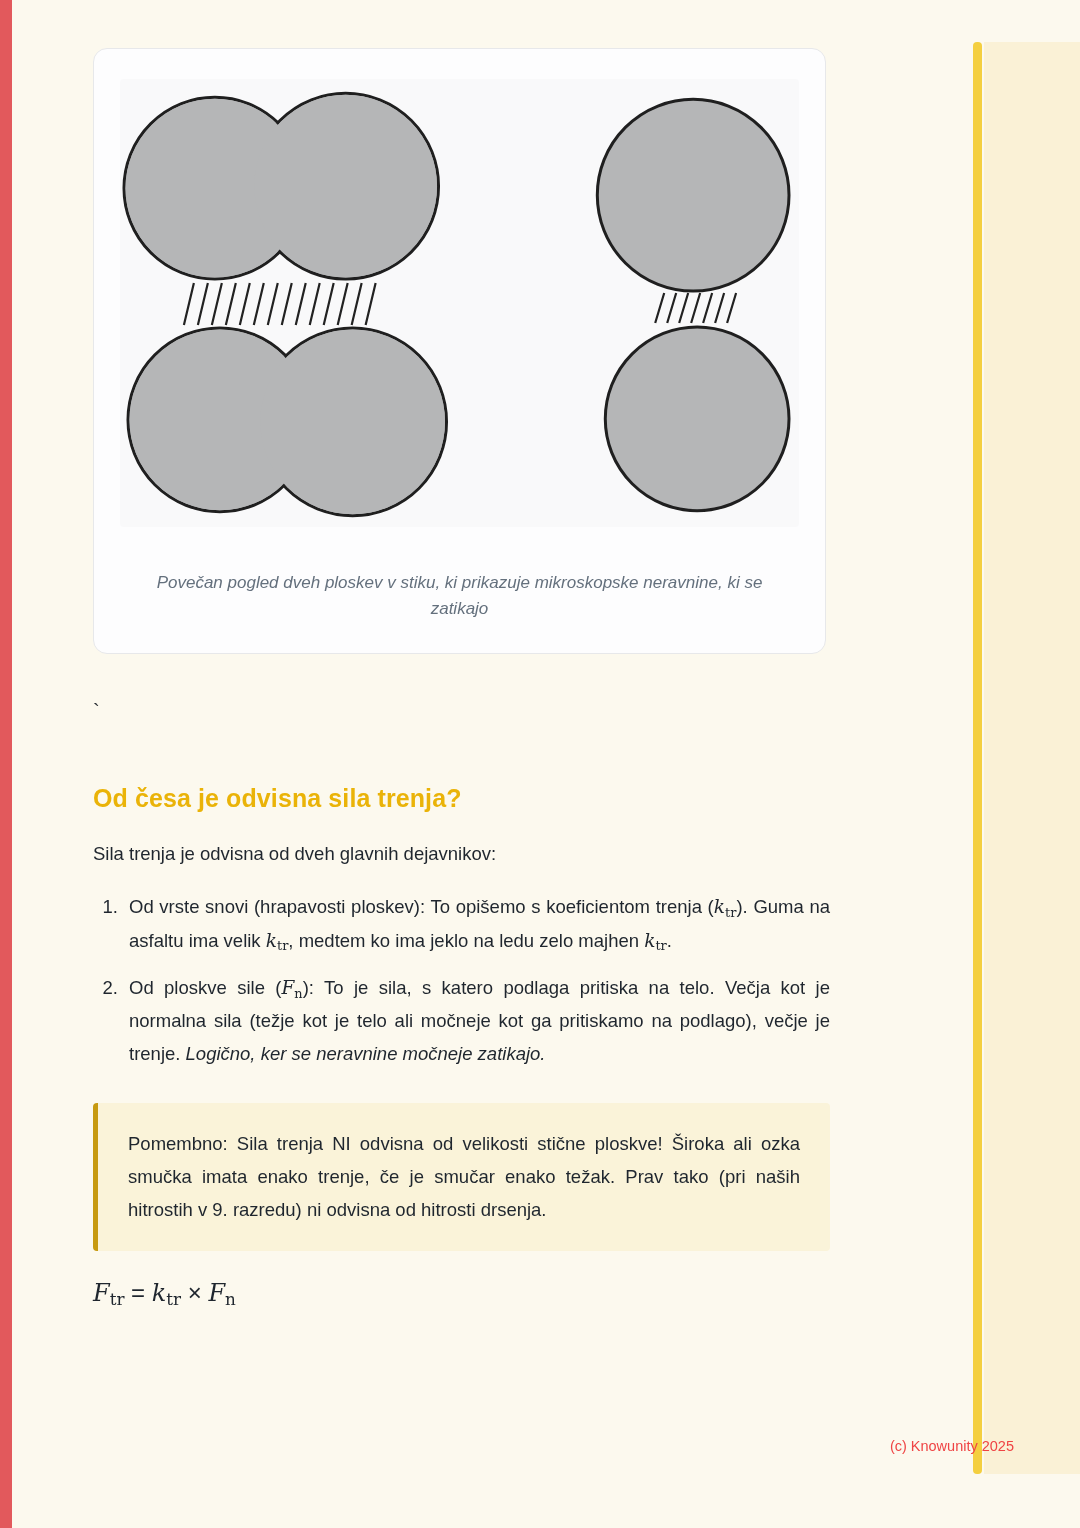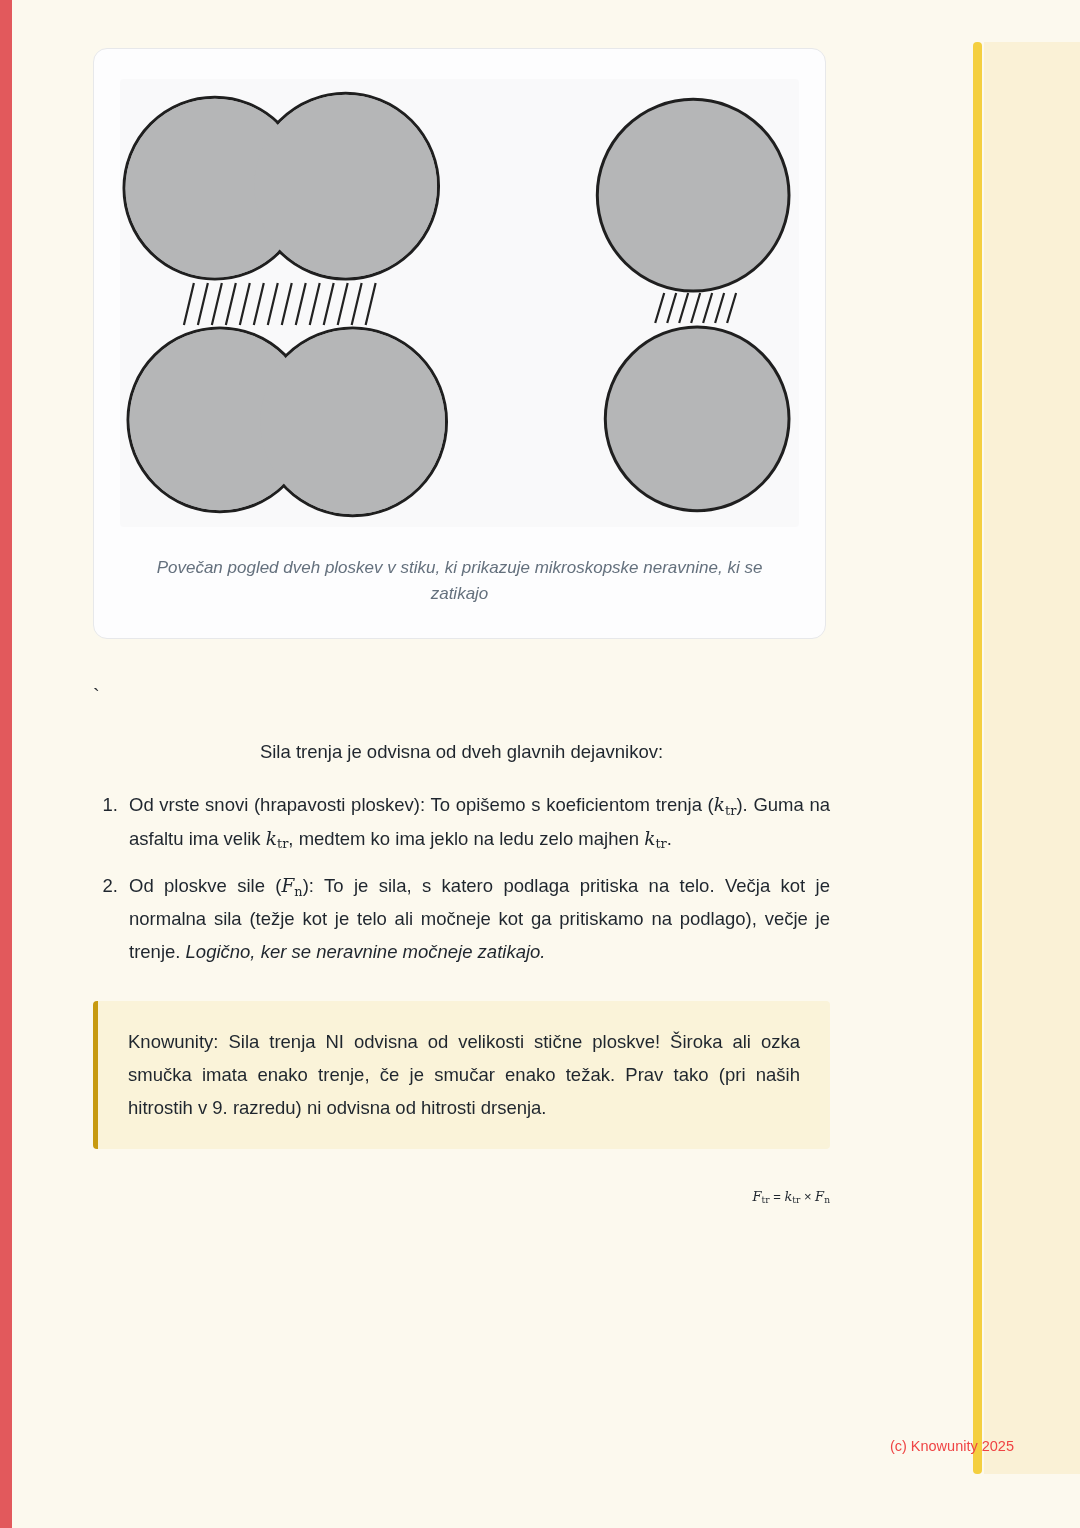--- a/index.html
+++ b/index.html
@@ -44,21 +44,21 @@
   }
   .figure-image {
     height: 448px;
     background: #f9f9fa;
     border-radius: 4px;
     display: flex;
     align-items: center;
     justify-content: center;
   }
   .figure-caption {
-    margin: 28px auto 0;
+    margin: 43px auto 0;
     max-width: 660px;
     text-align: center;
     font-style: italic;
     color: #64707d;
     font-size: 17px;
     line-height: 1.55;
   }
   .stray-char {
     margin-top: 46px;
     font-size: 20px;
@@ -70,21 +70,20 @@
     font-size: 25px;
     font-weight: 700;
     color: #eab308;
     letter-spacing: 0.1px;
   }
   h2.section-heading.second { margin-top: 40px; }
   p.body-par {
     margin: 26px 0 0;
     font-size: 18.5px;
     line-height: 1.6;
-    text-align: center;
   }
   ol.dep-list {
     margin: 22px 0 0;
     padding-left: 30px;
     font-size: 18.5px;
     line-height: 1.8;
   }
   ol.dep-list li {
     padding-left: 6px;
     margin-bottom: 14px;
@@ -94,23 +93,23 @@
     margin-top: 32px;
     background: #faf3d9;
     border-left: 5px solid #c79a10;
     border-radius: 4px;
     padding: 24px 30px;
     font-size: 18.5px;
     line-height: 1.8;
     text-align: justify;
   }
   .formula {
-    margin-top: 40px;
-    text-align: right;
-    font-size: 13px;
+    margin-top: 28px;
+    text-align: left;
+    font-size: 24px;
   }
   .footer-credit {
     position: absolute;
     top: 1438px;
     right: 66px;
     font-size: 14.5px;
     color: #ef4444;
     z-index: 3;
   }
   .b { font-weight: 400; }
@@ -166,34 +165,35 @@
         <circle cx="578" cy="336" r="92" fill="#b5b6b7" stroke="#1f1f1f" stroke-width="3"></circle>
 
         <path fill="none" stroke="#222" stroke-width="2.2" d="M536 240 l9 -30 m3 30 l9 -30 m3 30 l9 -30 m3 30 l9 -30 m3 30 l9 -30 m3 30 l9 -30 m3 30 l9 -30"></path>
       </svg>
     </div>
     <div class="figure-caption">Povečan pogled dveh ploskev v stiku, ki prikazuje mikroskopske neravnine, ki se zatikajo</div>
   </div>
 
   <div class="stray-char">`</div>
 
+  <h2 class="section-heading">Od česa je odvisna sila trenja?</h2>
 
   <p class="body-par">Sila trenja je odvisna od dveh glavnih dejavnikov:</p>
 
   <ol class="dep-list">
     <li>
       <span class="math"><span class="b">Od vrste snovi (hrapavosti ploskev): </span><span>To opišemo s </span><span class="b">koeficientom trenja (</span><span><span class="math-var">k</span><sub>tr</sub></span><span class="b">)</span><span>. Guma na asfaltu ima velik </span><span><span class="math-var">k</span><sub>tr</sub></span><span>, medtem ko ima jeklo na ledu zelo majhen </span><span><span class="math-var">k</span><sub>tr</sub></span><span>.</span></span>
     </li>
     <li>
       <span class="math"><span class="b">Od ploskve sile (</span><span><span class="math-var">F</span><sub>n</sub></span><span class="b">):</span><span> To je sila, s katero podlaga pritiska na telo. Večja kot je normalna sila (težje kot je telo ali močneje kot ga pritiskamo na podlago), večje je trenje. </span><span class="i">Logično, ker se neravnine močneje zatikajo.</span></span>
     </li>
   </ol>
 
   <div class="callout">
-    <span class="math"><span class="b">Knowunity</span><span>: Sila trenja </span><span class="b">NI</span><span> odvisna od velikosti stične ploskve! Široka ali ozka smučka imata enako trenje, če je smučar enako težak. Prav tako (pri naših hitrostih v 9. razredu) ni odvisna od hitrosti drsenja.</span></span>
+    <span class="math"><span class="b">Pomembno</span><span>: Sila trenja </span><span class="b">NI</span><span> odvisna od velikosti stične ploskve! Široka ali ozka smučka imata enako trenje, če je smučar enako težak. Prav tako (pri naših hitrostih v 9. razredu) ni odvisna od hitrosti drsenja.</span></span>
   </div>
 
 
 
   <div class="formula math"><span><span class="math-var">F</span><sub>tr</sub></span><span> = </span><span><span class="math-var">k</span><sub>tr</sub></span><span> × </span><span><span class="math-var">F</span><sub>n</sub></span></div>
 
 </div>
 
 <div class="footer-credit">(c) Knowunity 2025</div>
 

